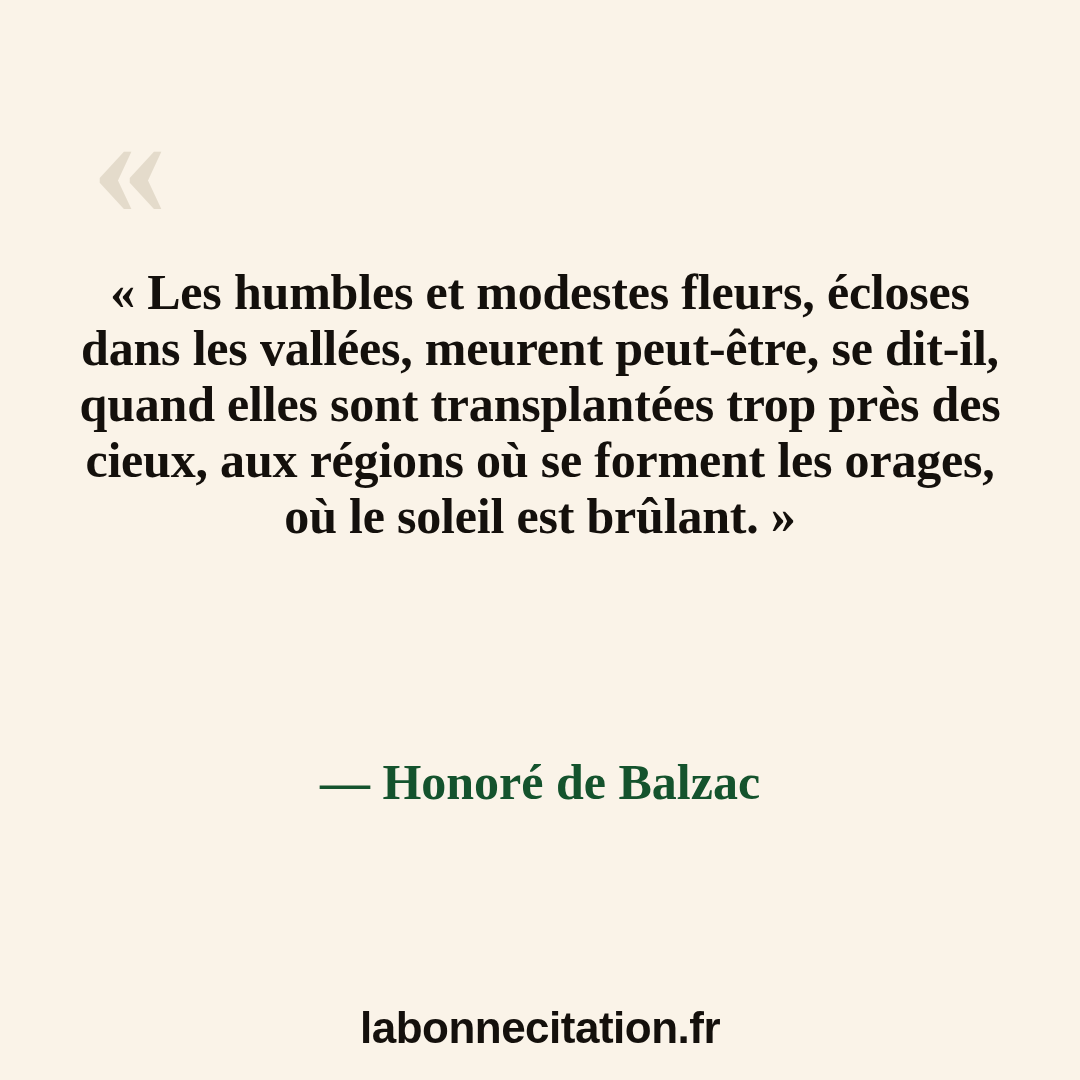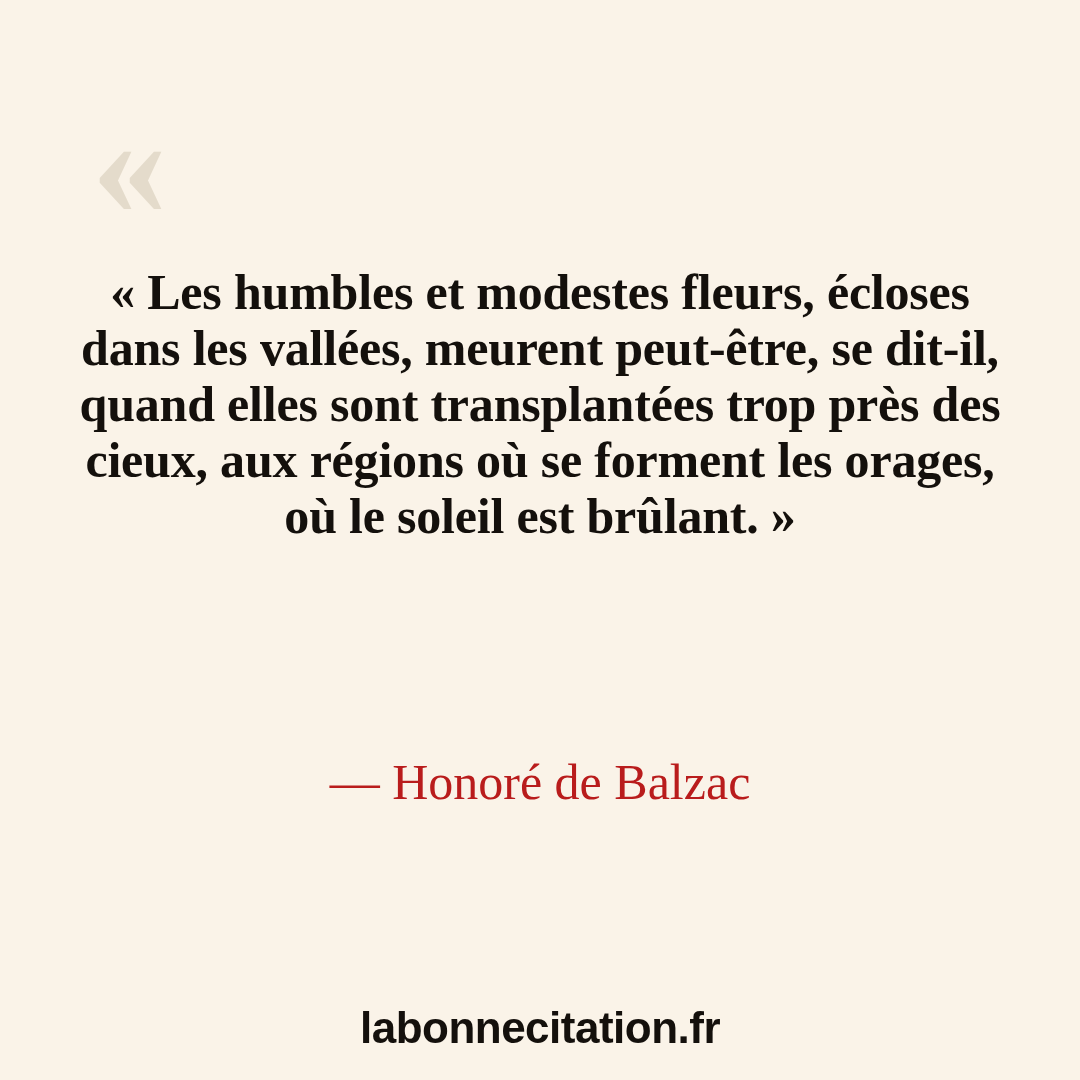--- a/index.html
+++ b/index.html
@@ -55,24 +55,24 @@
     position: absolute;
     left: 50%;
     top: 752px;
     transform: translateX(-50%);
     width: 940px;
     text-align: center;
   }
   .author-text {
     margin: 0;
     font-family: "Liberation Serif", serif;
-    font-weight: 400;
+    font-weight: 700;
     font-size: 50px;
     line-height: 1.2;
-    color: #b91c1c;
+    color: #14532d;
   }
   .footer-block {
     position: absolute;
     left: 0;
     right: 0;
     bottom: 28px;
     text-align: center;
   }
   .footer-text {
     margin: 0;

